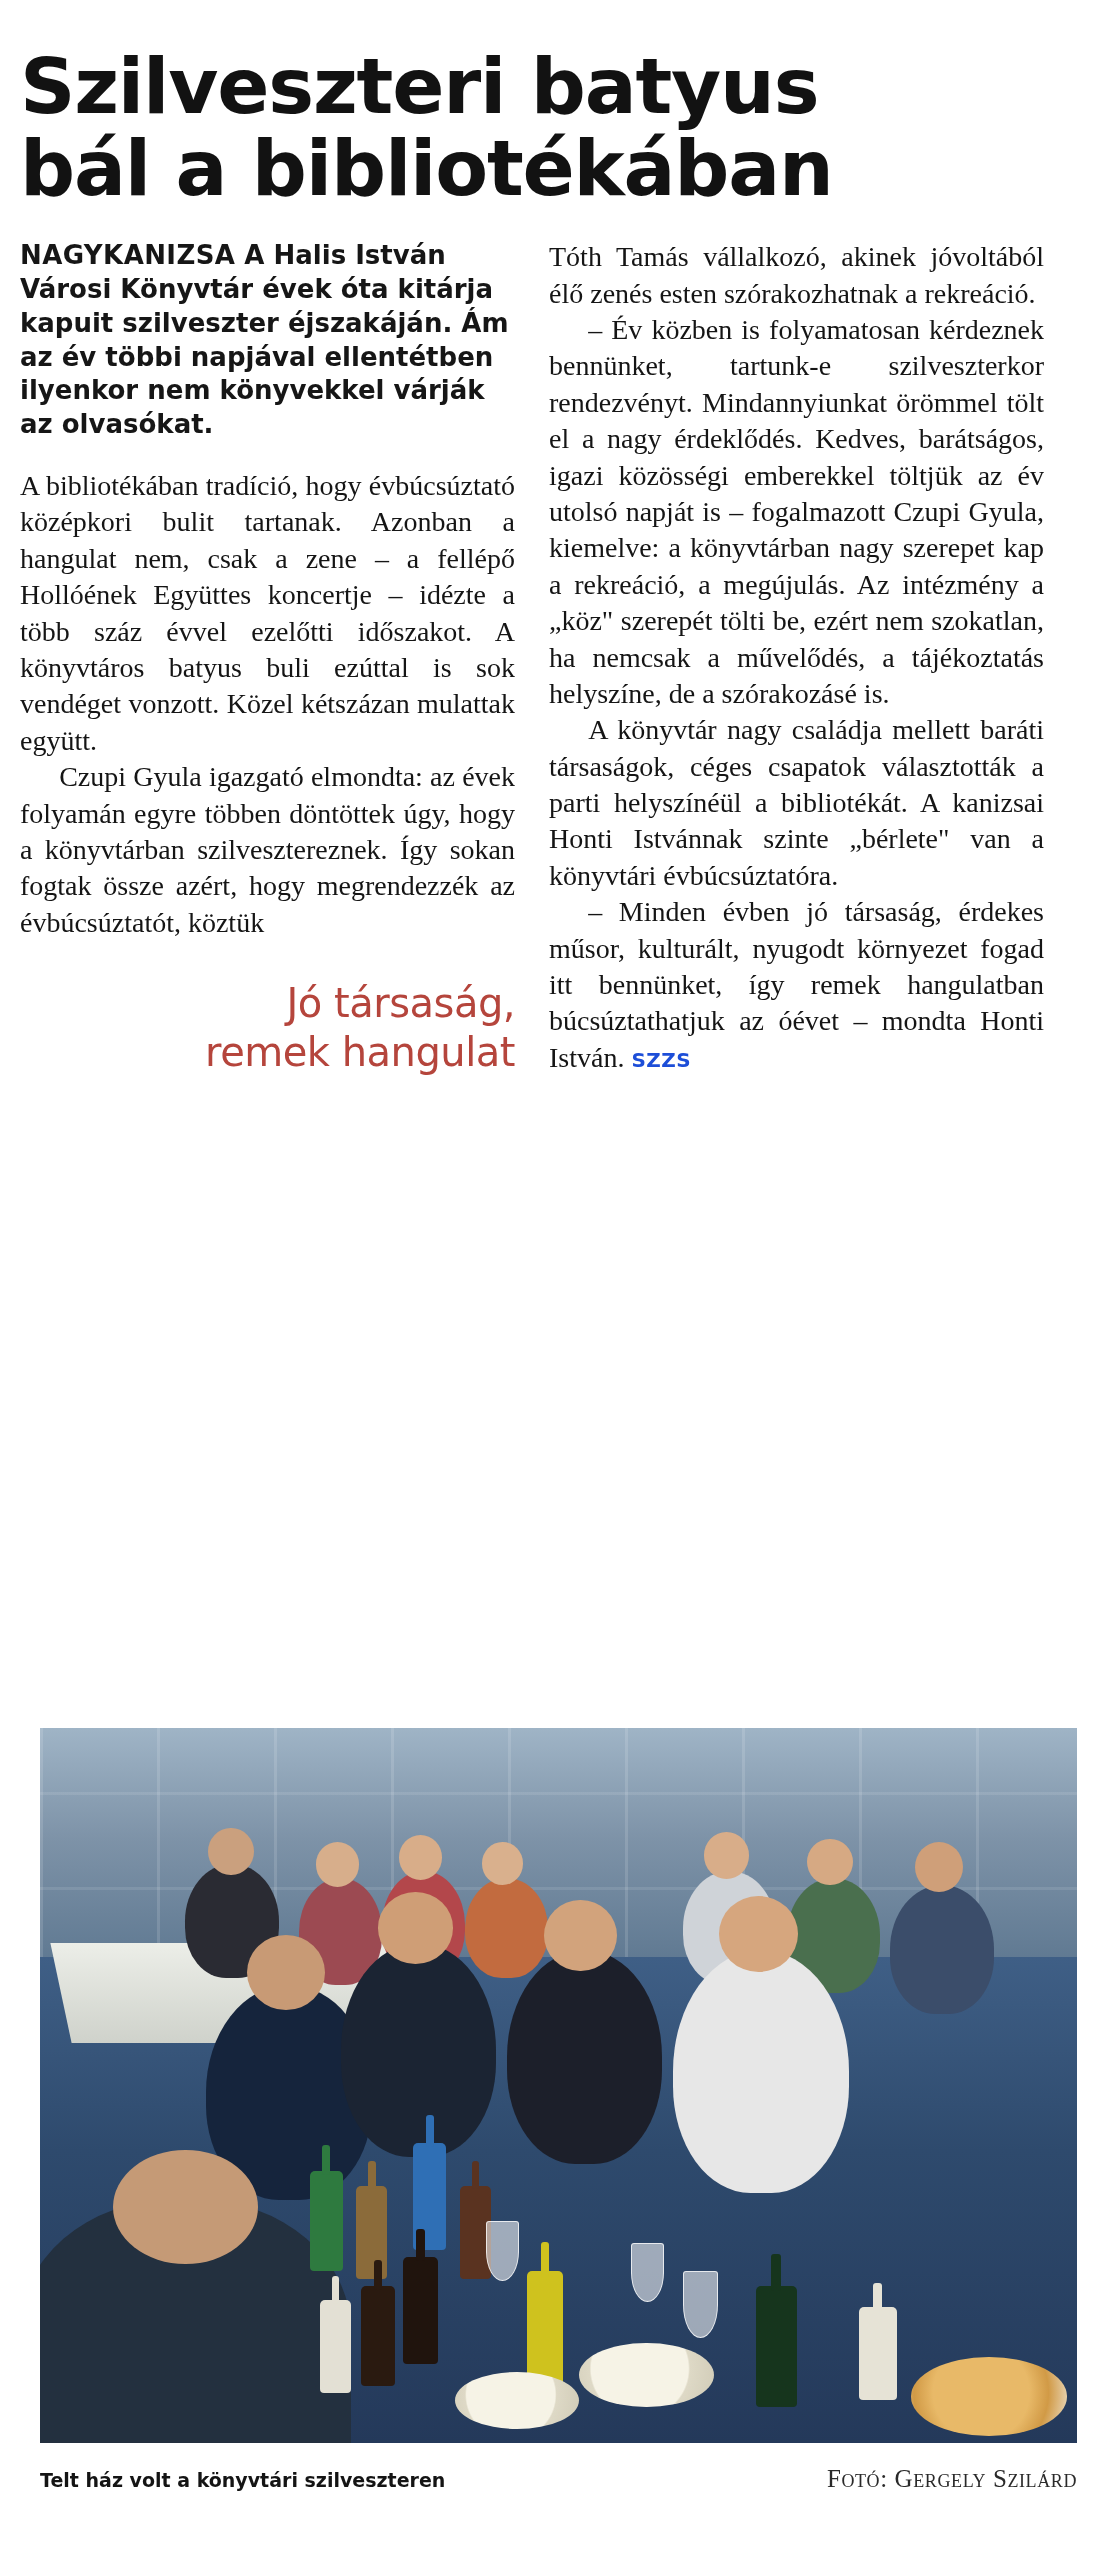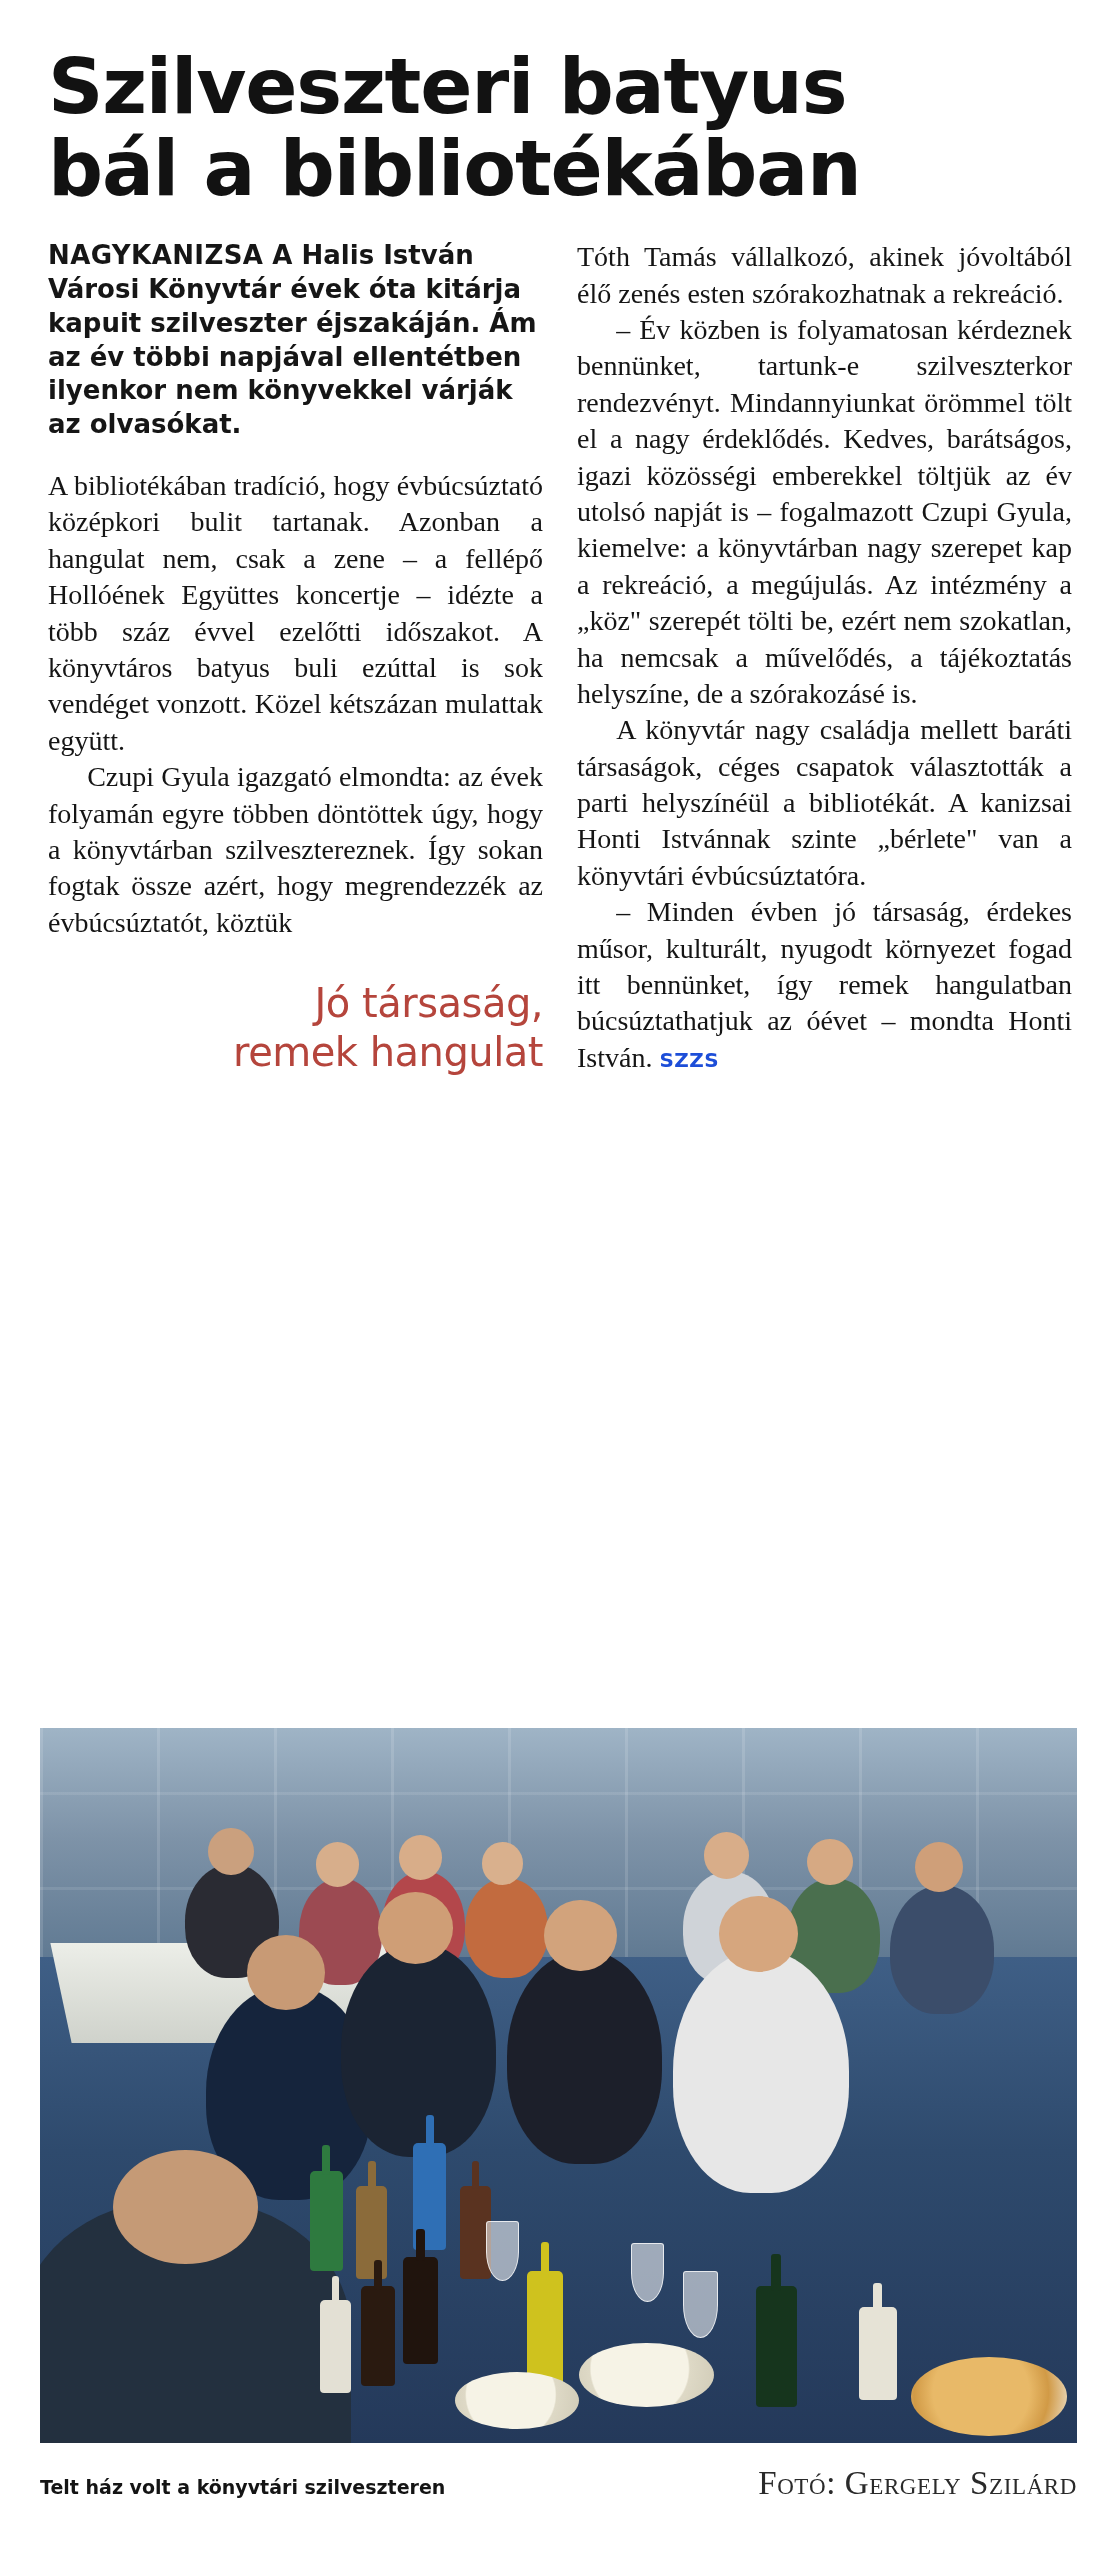--- a/index.html
+++ b/index.html
@@ -12,21 +12,21 @@
     height: 2576px;
     font-family: "Liberation Serif", serif;
     color: #1a1a1a;
     position: relative;
     overflow: hidden;
   }
   .page {
     width: 896px;
     height: 2576px;
     box-sizing: border-box;
-    padding: 46px 40px 0 48px;
+    padding: 46px 40px 0 20px;
     position: relative;
   }
 
   
   .headline {
     font-family: "DejaVu Sans", sans-serif;
     font-weight: bold;
     font-size: 77px;
     line-height: 1.06;
     letter-spacing: -1.2px;
@@ -169,21 +169,21 @@
     justify-content: space-between;
   }
   .caption {
     font-family: "DejaVu Sans", sans-serif;
     font-weight: bold;
     font-size: 19px;
     color: #141414;
   }
   .credit {
     font-family: "Liberation Serif", serif;
-    font-size: 33px;
+    font-size: 25px;
     letter-spacing: 0.6px;
     color: #2a2a2a;
     font-variant: small-caps;
   }
 </style>
 </head>
 <body>
 
 <div class="page">
 

